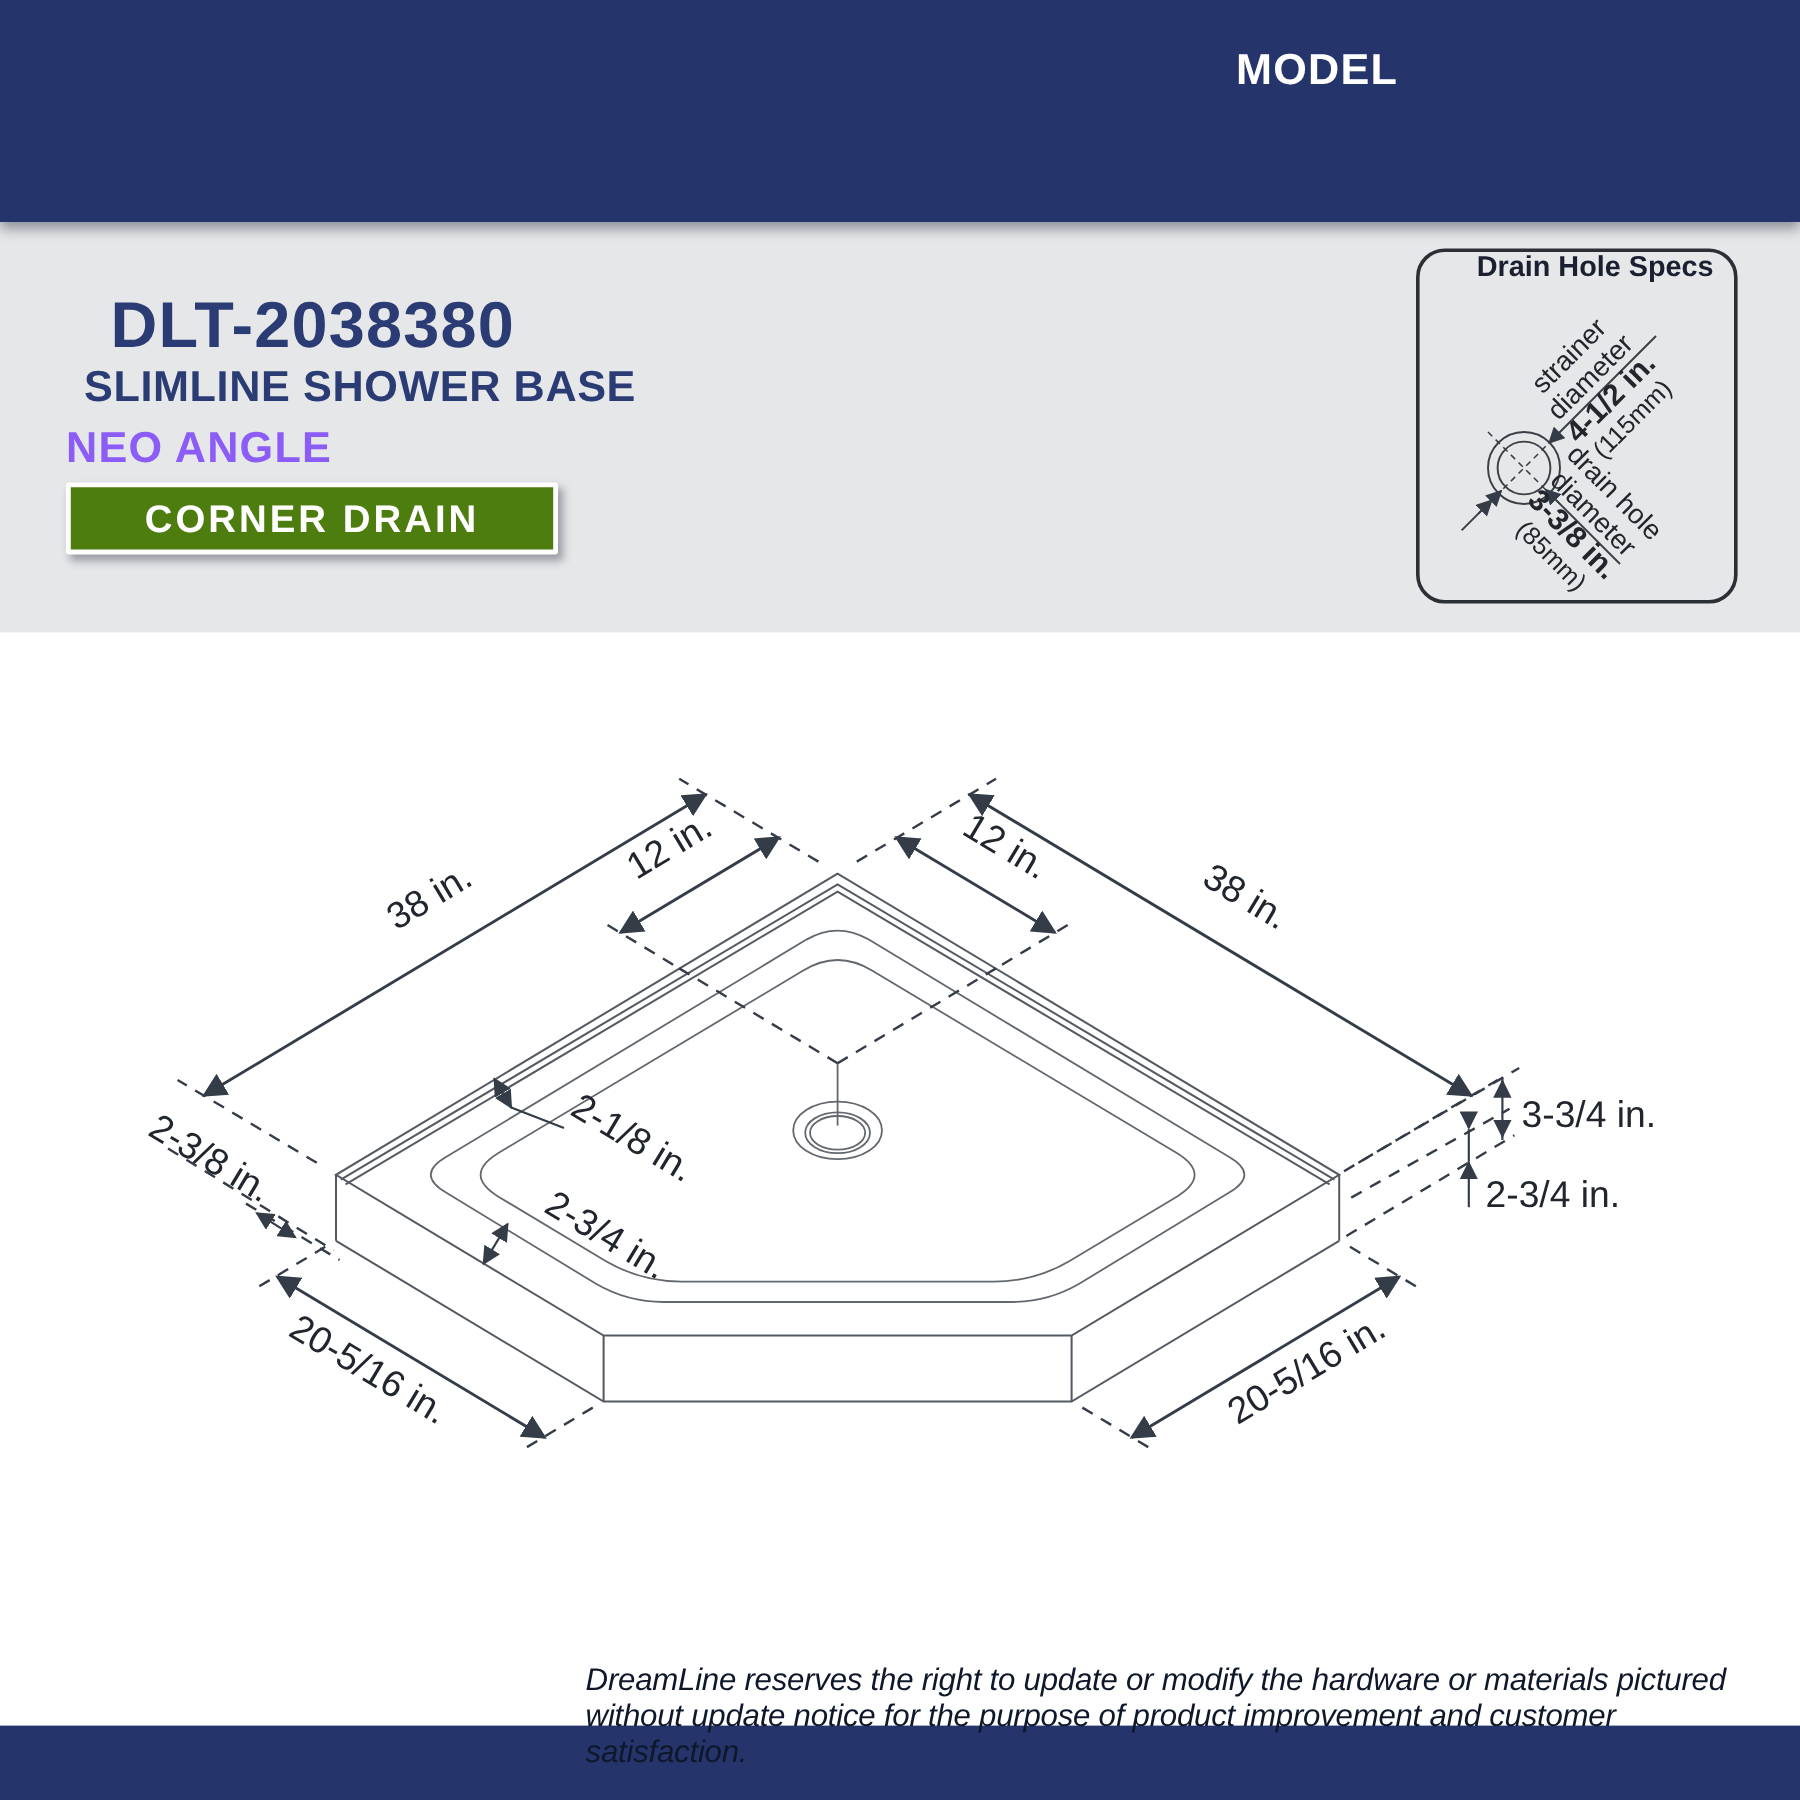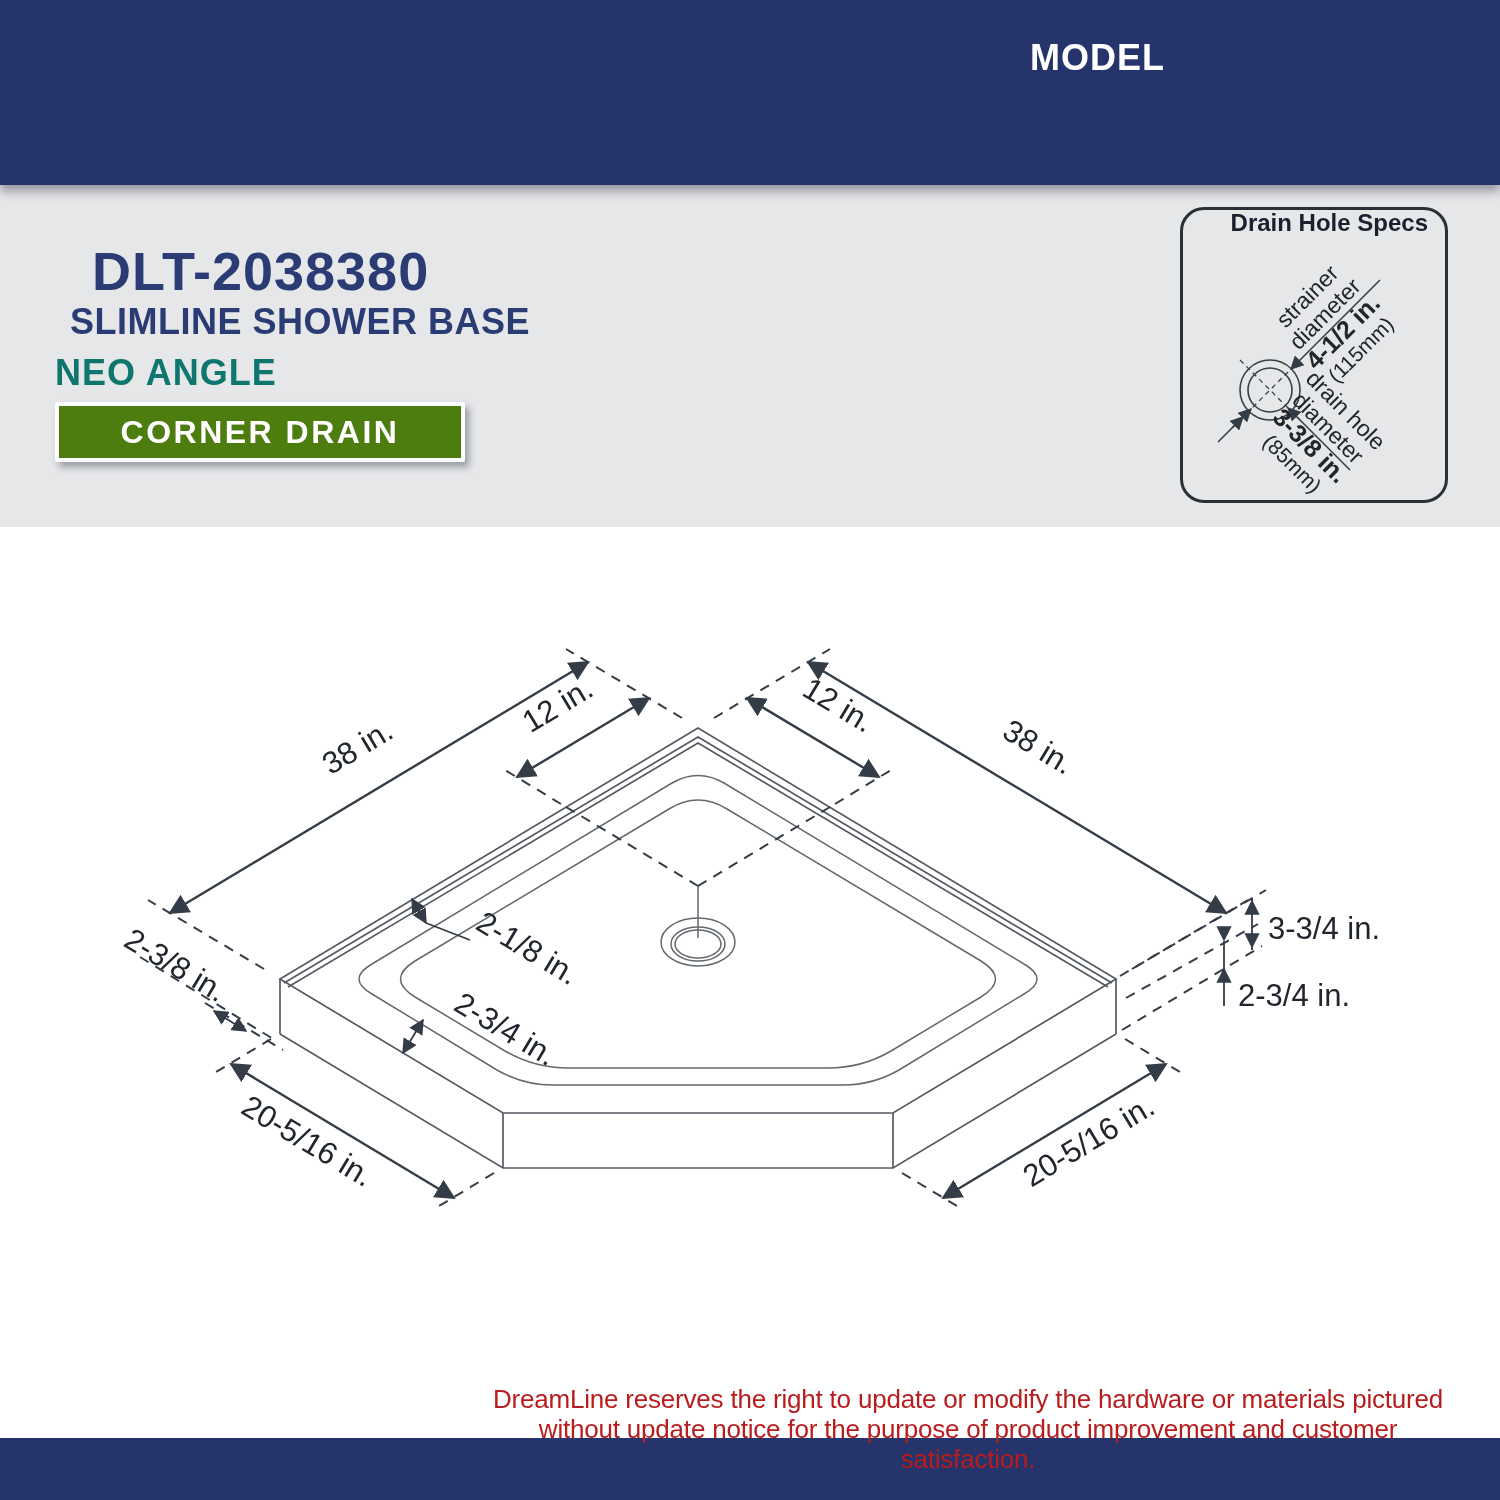--- a/index.html
+++ b/index.html
@@ -10,39 +10,39 @@
   .top-bar{left:0;top:0;width:1500px;height:185px;background:#25346a;
            box-shadow:0 6px 10px rgba(40,45,60,.45);z-index:1;}
   .model-title{left:1030px;top:30px;color:#ffffff;font-weight:bold;font-size:36px;
                line-height:56px;letter-spacing:1px;z-index:2;}
   
   .gray-band{left:0;top:185px;width:1500px;height:342px;background:#e6e7e9;z-index:0;}
   .model-number{left:55px;top:240px;color:#2b3c74;font-weight:bold;font-size:54px;
                 letter-spacing:1px;z-index:2;margin-left:37px;}
   .model-name{left:70px;top:301px;color:#2b3c74;font-weight:bold;font-size:36px;
               letter-spacing:.5px;z-index:2;}
-  .model-style{left:55px;top:352px;color:#0f766e;font-weight:bold;font-size:36px;
+  .model-style{left:55px;top:352px;color:#8b5cf6;font-weight:bold;font-size:36px;
                letter-spacing:1px;z-index:2;}
   .badge{left:55px;top:402px;width:402px;height:52px;background:#4d7c0f;border:4px solid #ffffff;
          border-radius:2px;box-shadow:4px 5px 7px rgba(60,65,80,.45);color:#ffffff;
          font-weight:bold;font-size:32px;letter-spacing:2.5px;text-align:center;
          line-height:52px;z-index:2;}
   
   .spec-box{left:1180px;top:207px;width:262px;height:290px;border:3px solid #2b2f36;
             border-radius:24px;z-index:1;}
   .spec-title{left:1196px;top:209px;width:232px;text-align:right;color:#1a2030;
               font-weight:bold;font-size:24px;z-index:2;}
   .rot-block{width:150px;text-align:center;color:#22252b;font-size:23px;line-height:25px;z-index:3;}
   .rot-block .val{font-weight:bold;font-size:25px;}
   .rot-block .met{font-size:21px;}
   .strainer-block{left:1259px;top:273px;transform:rotate(-45deg);transform-origin:50% 50%;}
   .drain-block{left:1244px;top:387px;transform:rotate(45deg);transform-origin:50% 50%;}
   
-  .disclaimer{right:52px;top:1384px;width:960px;text-align:center;color:#b91c1c;
-              font-size:26px;line-height:30px;letter-spacing:-.2px;z-index:2;}
+  .disclaimer{right:52px;top:1384px;width:960px;text-align:left;color:#0f172a;
+              font-size:26px;line-height:30px;letter-spacing:-.2px;z-index:2;font-style:italic;}
   .bottom-bar{left:0;top:1438px;width:1500px;height:62px;background:#25346a;z-index:1;}
   
   svg.draw{position:absolute;left:0;top:0;z-index:2;}
   svg.draw text{font-family:"Liberation Sans", sans-serif;fill:#21262e;font-size:31px;}
   .outline{stroke:#555a62;stroke-width:1.7;fill:none;}
   .basin{stroke:#63686f;stroke-width:1.5;fill:none;}
   .dim{stroke:#343c47;stroke-width:2.4;fill:none;}
   .dimthin{stroke:#343c47;stroke-width:1.8;fill:none;}
   .wit{stroke:#343c47;stroke-width:2;fill:none;stroke-dasharray:10 8;}
   .specline{stroke:#3a3f46;stroke-width:1.6;fill:none;}

